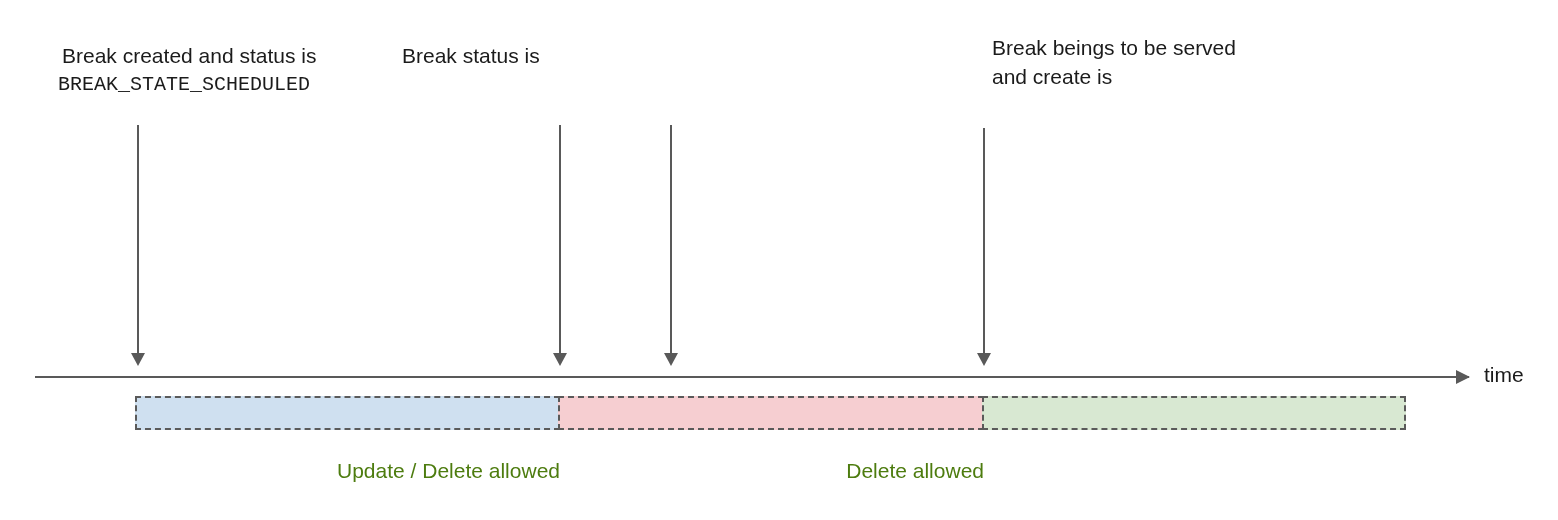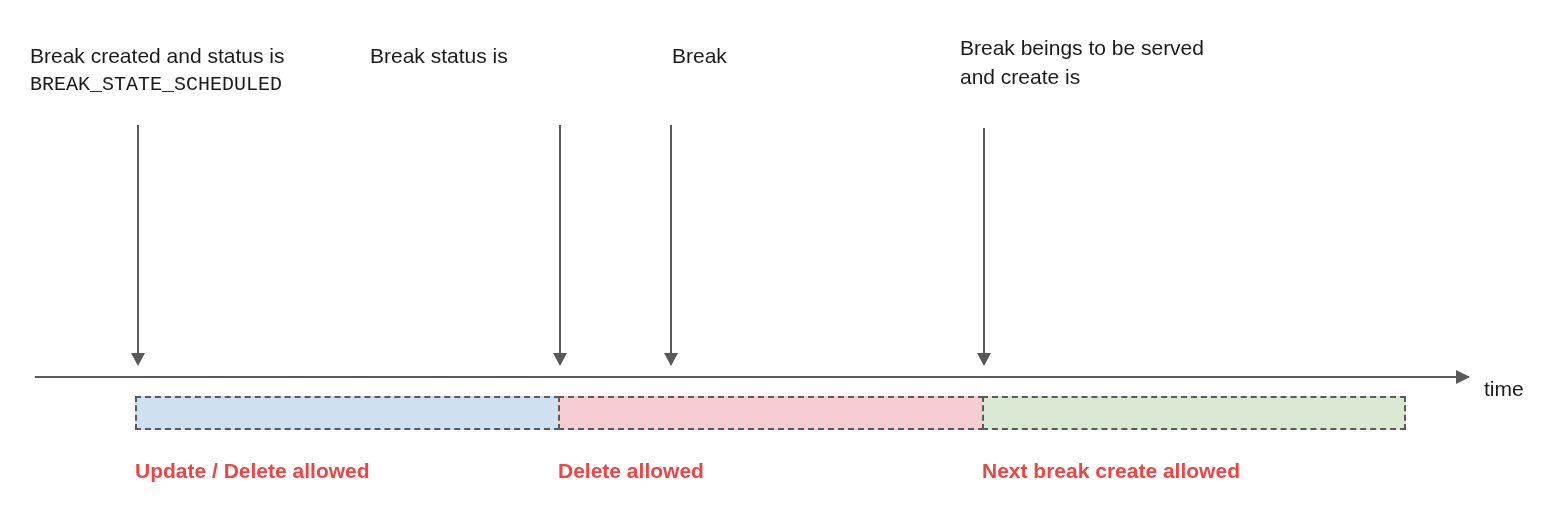--- a/index.html
+++ b/index.html
@@ -24,27 +24,29 @@
   .annotation {
     position: absolute;
     line-height: 29px;
     white-space: nowrap;
   }
   .annotation .prose {
     font-family: "Liberation Sans", sans-serif;
     font-size: 21px;
     color: #1b1b1b;
     display: block;
+    margin-left: 32px;
   }
   .annotation .code {
     font-family: "Liberation Mono", "DejaVu Sans Mono", monospace;
     font-size: 20px;
     color: #1b1b1b;
     display: block;
     letter-spacing: 0px;
+    margin-left: 28px;
   }
 
   #ann-1 { left: 30px;  top: 41px; }
   #ann-2 { left: 370px; top: 41px; }
   #ann-3 { left: 672px; top: 41px; }
   #ann-4 { left: 960px; top: 33px; }
 
   
   .pointer {
     position: absolute;
@@ -89,21 +91,21 @@
     top: 370px;
     width: 0;
     height: 0;
     border-top: 7px solid transparent;
     border-bottom: 7px solid transparent;
     border-left: 14px solid #595959;
   }
   #axis-label {
     position: absolute;
     left: 1484px;
-    top: 377px;
+    top: 363px;
     font-size: 21px;
     color: #1b1b1b;
     font-family: "Liberation Sans", sans-serif;
   }
 
   
   .phase-bar {
     position: absolute;
     top: 396px;
     height: 34px;
@@ -112,46 +114,44 @@
   }
   #bar-0 { left: 135px; width: 425px; background: #cfe0f0; }
   #bar-1 { left: 558px; width: 426px; background: #f6ced1; }
   #bar-2 { left: 982px; width: 424px; background: #d8e8d2; }
 
   
   .phase-caption {
     position: absolute;
     top: 459px;
     font-size: 21px;
-    color: #ef4444;
-    text-align: left;
+    color: #4d7c0f;
+    text-align: right;
     white-space: nowrap;
     font-family: "Liberation Sans", sans-serif;
-    font-weight: bold;
   }
   #cap-0 { left: 135px; width: 425px; }
   #cap-1 { left: 558px; width: 426px; }
   #cap-2 { left: 982px; width: 424px; }
 </style>
 </head>
 <body>
 
 <div id="canvas">
 
   <div class="annotation" id="ann-1">
     <span class="prose">Break created and status is</span>
     <span class="code">BREAK_STATE_SCHEDULED</span>
   </div>
 
   <div class="annotation" id="ann-2">
     <span class="prose">Break status is</span>
   </div>
 
   <div class="annotation" id="ann-3">
-    <span class="prose">Break</span>
   </div>
 
   <div class="annotation" id="ann-4">
     <span class="prose">Break beings to be served</span>
     <span class="prose">and create is</span>
   </div>
 
   <div class="pointer" id="ptr-1">
     <div class="shaft"></div>
     <div class="head"></div>
@@ -172,15 +172,14 @@
   <div id="axis-line"></div>
   <div id="axis-head"></div>
   <div id="axis-label">time</div>
 
   <div class="phase-bar" id="bar-0" style="background: rgb(207, 224, 240);"></div>
   <div class="phase-bar" id="bar-1" style="background: rgb(246, 206, 209);"></div>
   <div class="phase-bar" id="bar-2" style="background: rgb(216, 232, 210);"></div>
 
   <div class="phase-caption" id="cap-0">Update / Delete allowed</div>
   <div class="phase-caption" id="cap-1">Delete allowed</div>
-  <div class="phase-caption" id="cap-2">Next break create allowed</div>
 
 </div>
 
 </body></html>

